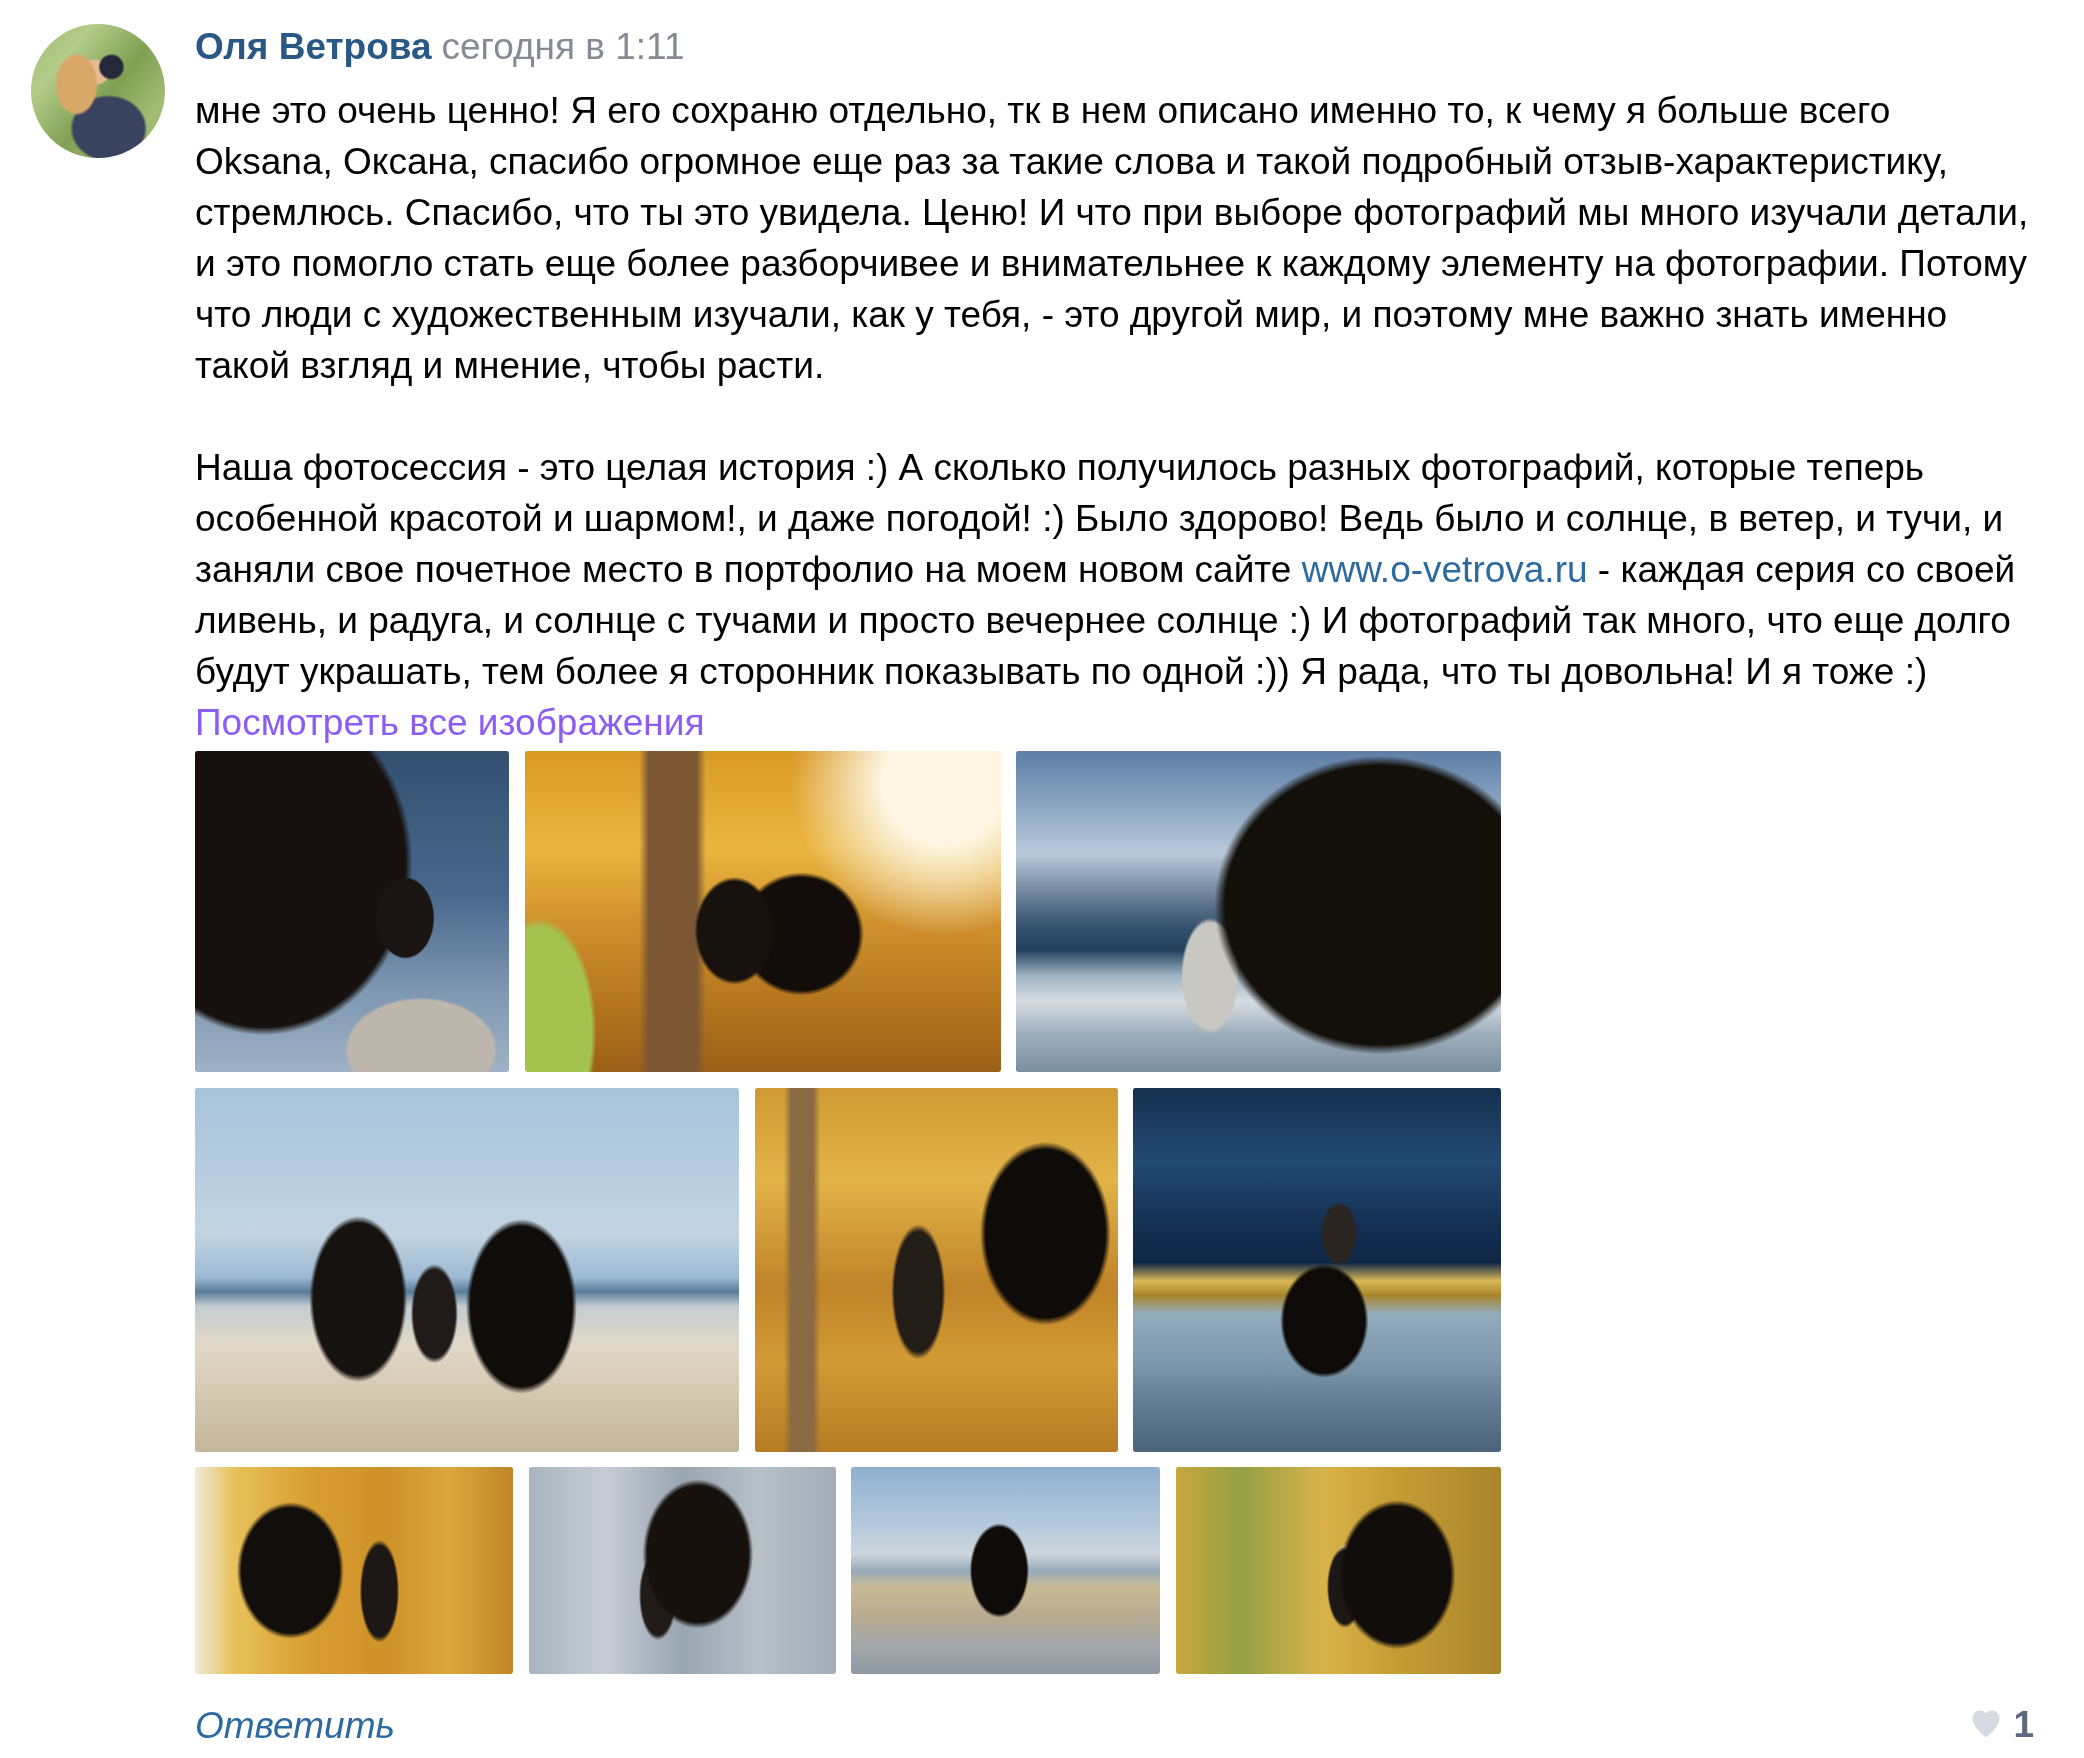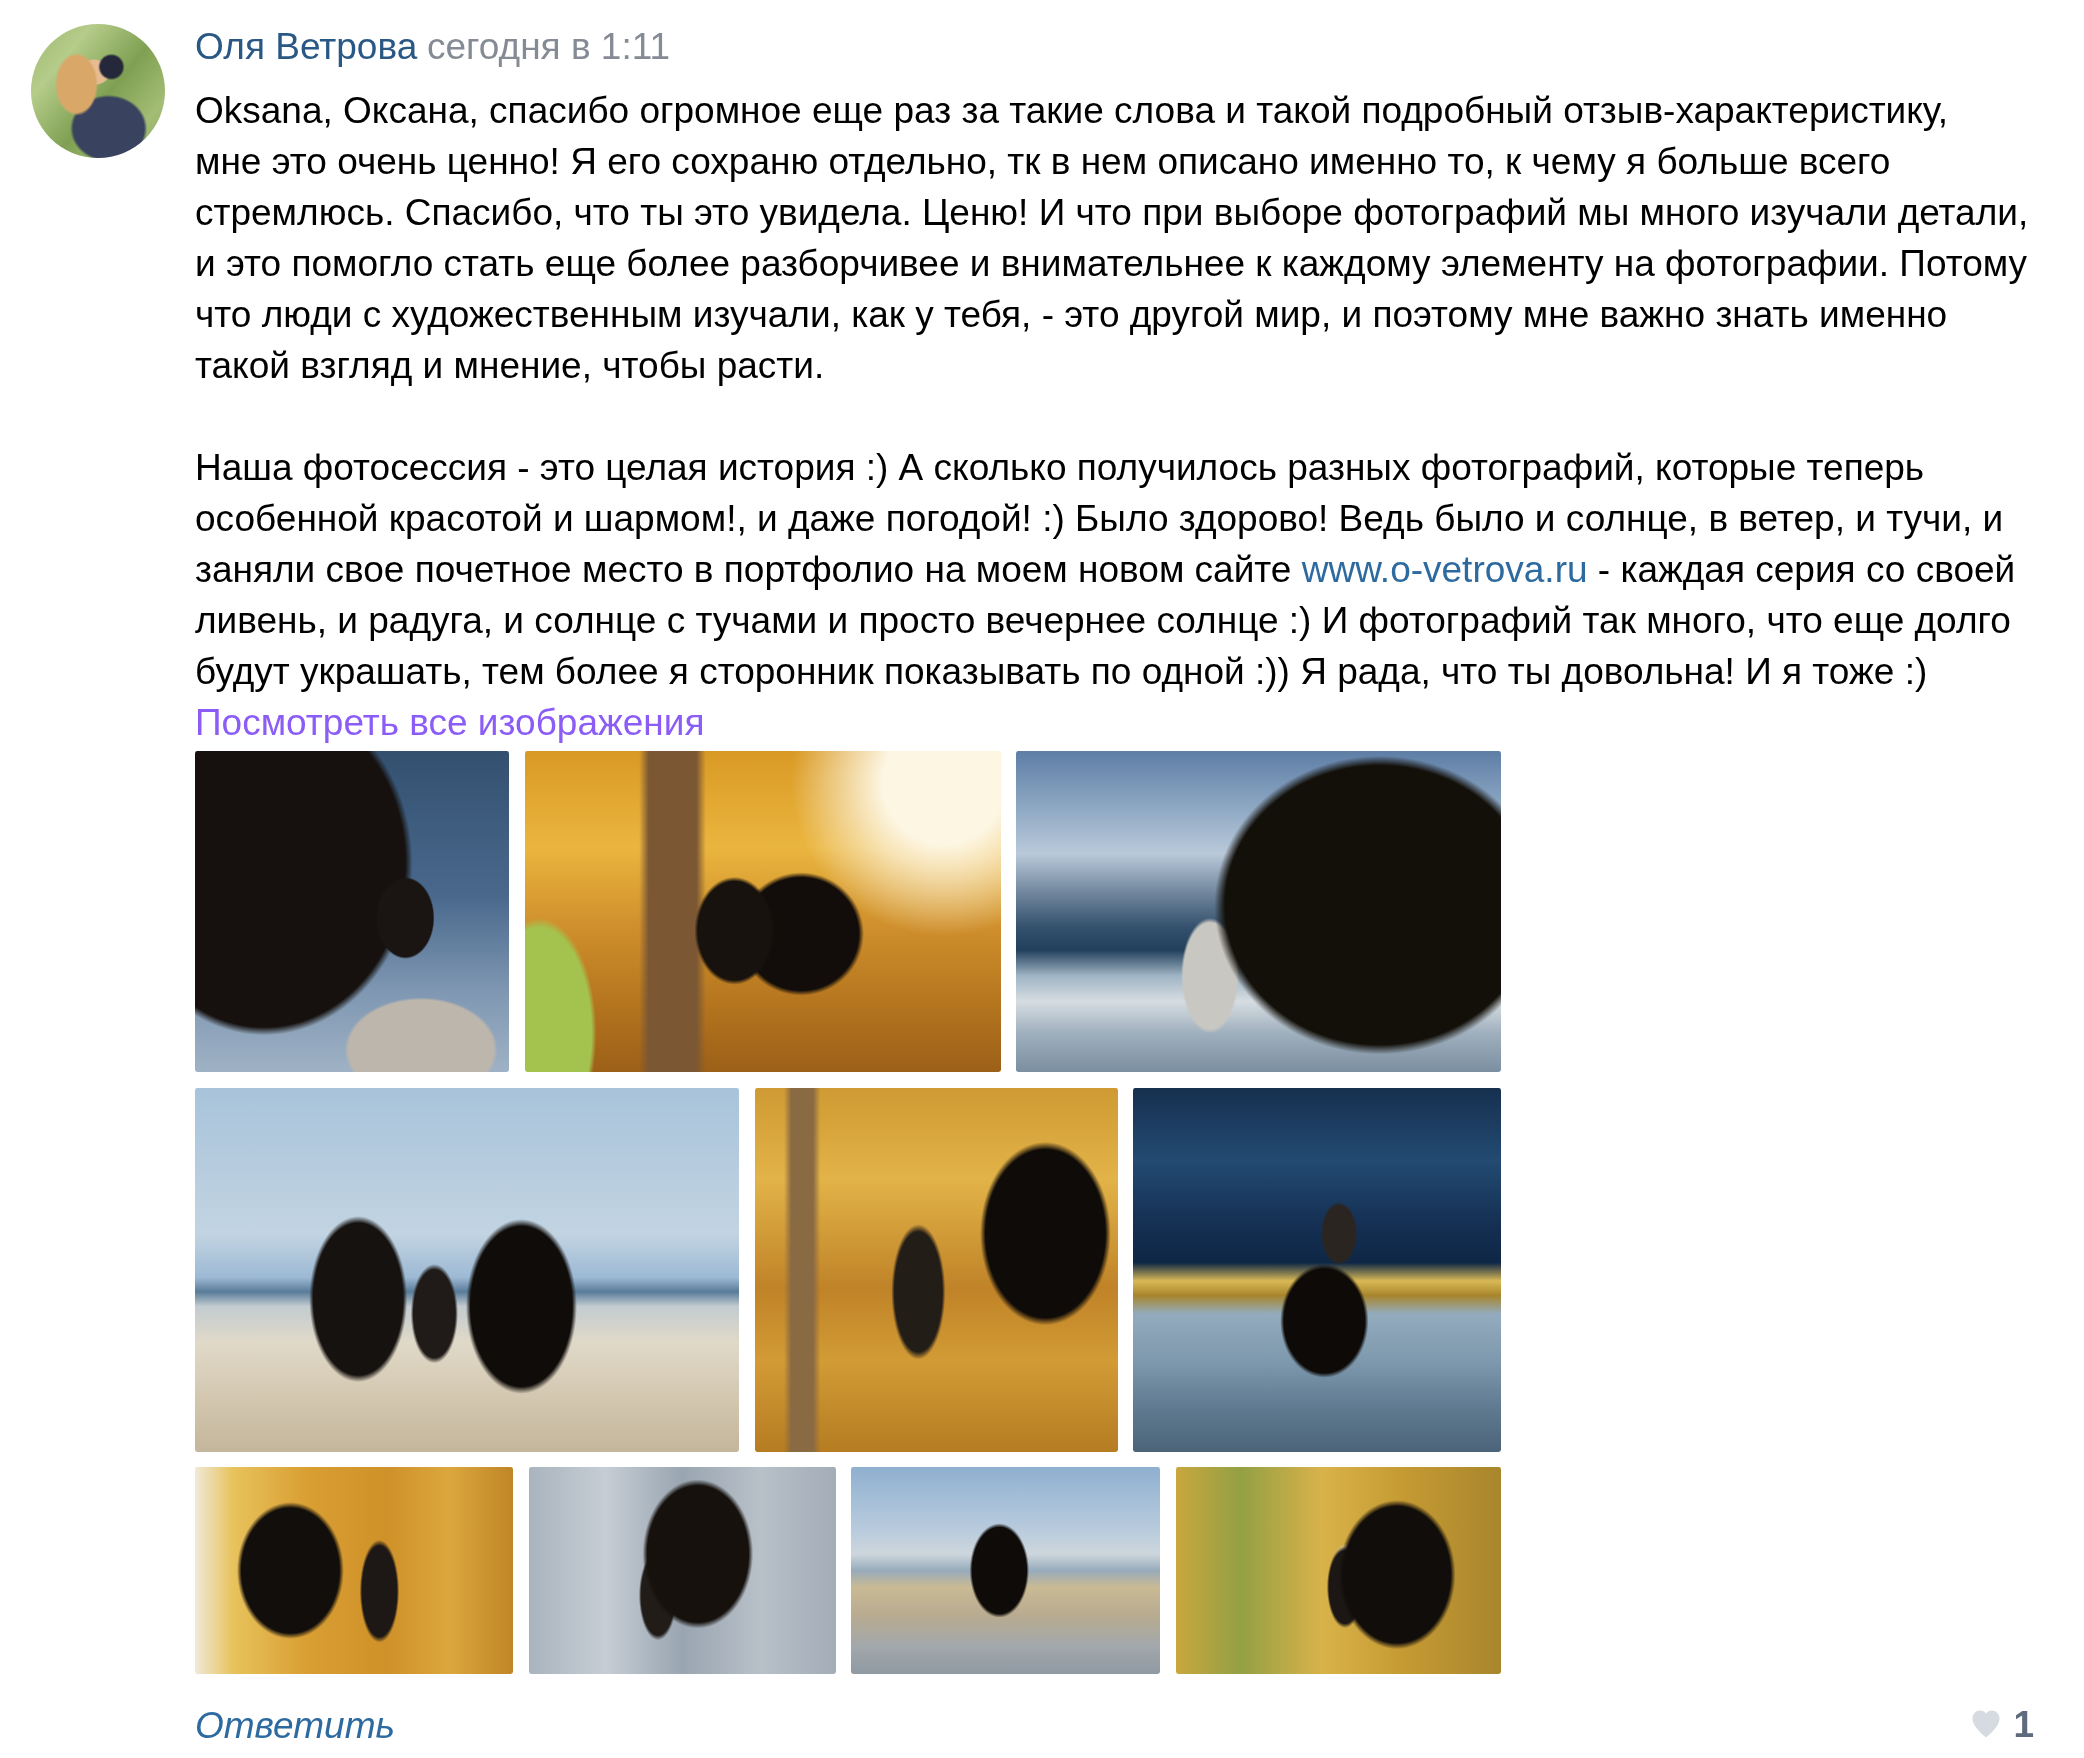--- a/index.html
+++ b/index.html
@@ -8,21 +8,21 @@
   .avatar{position:absolute;left:31px;top:24.4px;width:134px;height:134px;border-radius:50%;
     background:
       radial-gradient(circle at 60% 32%, #24283a 0% 9%, rgba(36,40,58,0) 11%),
       radial-gradient(ellipse 26% 38% at 34% 45%, #d9a868 0% 55%, rgba(217,168,104,0) 62%),
       radial-gradient(ellipse 20% 16% at 47% 36%, #e8bc92 0% 55%, rgba(232,188,146,0) 62%),
       radial-gradient(ellipse 48% 42% at 58% 78%, #39425e 0% 55%, rgba(57,66,94,0) 60%),
       linear-gradient(130deg, #9db86e 0%, #b5cc8a 25%, #7fa052 55%, #a3bd74 80%, #8aa65e 100%);
     cursor:pointer;}
   .content{position:absolute;left:195px;top:24.4px;width:1873px;}
   .hdr{font-size:37px;line-height:46px;white-space:nowrap;}
-  .author{color:#2a5885;font-weight:normal;text-decoration:none;cursor:pointer;}
+  .author{color:#2a5885;font-weight:bold;text-decoration:none;cursor:pointer;}
   .time{color:#858b94;margin-left:9.8px;}
   .txt{font-size:37px;line-height:51px;}
   .p1{margin-top:14.7px;}
   .spacer{height:51px;}
   .link{color:#2d6a9f;cursor:pointer;}
   .viewall{font-size:37px;line-height:51px;color:#8b5cf6;cursor:pointer;}
   .grid{margin-top:3.3px;width:1307px;}
   .row{display:flex;gap:15.5px;margin-bottom:15.5px;}
   .ph{border-radius:2.4px;cursor:pointer;flex:0 0 auto;}
   
@@ -89,22 +89,22 @@
 
   <div class="avatar"></div>
 
   <div class="content">
 
     <div class="hdr">
       <span class="author">Оля Ветрова</span><span class="time">сегодня в 1:11</span>
     </div>
 
     <div class="txt p1">
+      <div>мне это очень ценно! Я его сохраню отдельно, тк в нем описано именно то, к чему я больше всего</div>
       <div>Oksana, Оксана, спасибо огромное еще раз за такие слова и такой подробный отзыв-характеристику,</div>
-      <div>мне это очень ценно! Я его сохраню отдельно, тк в нем описано именно то, к чему я больше всего</div>
       <div>стремлюсь. Спасибо, что ты это увидела. Ценю! И что при выборе фотографий мы много изучали детали,</div>
       <div>и это помогло стать еще более разборчивее и внимательнее к каждому элементу на фотографии. Потому</div>
       <div>что люди с художественным изучали, как у тебя, - это другой мир, и поэтому мне важно знать именно</div>
       <div>такой взгляд и мнение, чтобы расти.</div>
     </div>
 
     <div class="spacer"></div>
 
     <div class="txt">
       <div>Наша фотосессия - это целая история :) А сколько получилось разных фотографий, которые теперь</div>

